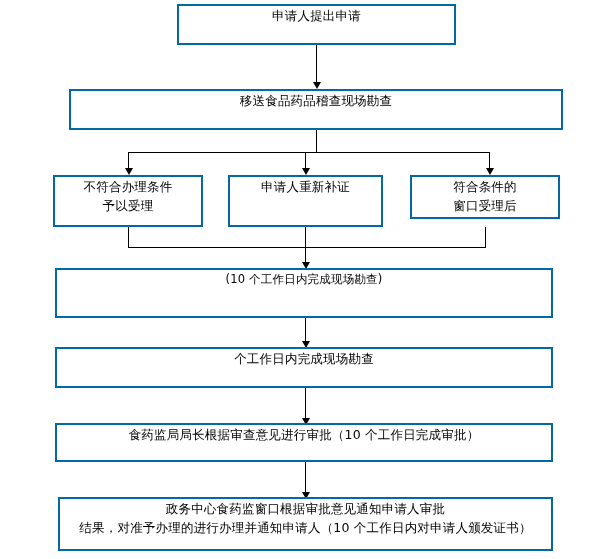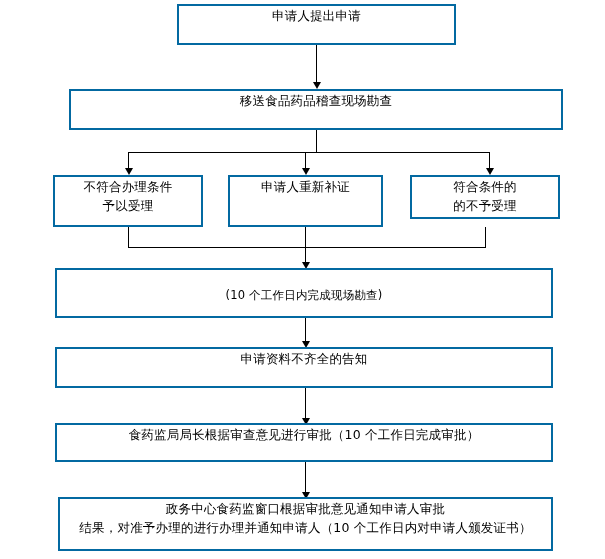--- a/index.html
+++ b/index.html
@@ -30,21 +30,20 @@
     font-size: 12.5px;
     line-height: 19px;
     letter-spacing: 0.2px;
   }
   .node .line {
     display: block;
     white-space: nowrap;
   }
   .node .sub {
     font-size: 11.5px;
-    margin-top: 16px;
   }
   .conn {
     position: absolute;
     background: #000000;
   }
   .vline {
     width: 1px;
   }
   .hline {
     height: 1px;
@@ -89,39 +88,39 @@
     <span class="line">不符合办理条件</span>
     <span class="line">予以受理</span>
   </div>
 
   <div class="node" style="left:228px; top:175px; width:155px; height:52px;">
     <span class="line">申请人重新补证</span>
   </div>
 
   <div class="node" style="left:410px; top:175px; width:150px; height:44px;">
     <span class="line">符合条件的</span>
-    <span class="line">的不予受理</span>
+    <span class="line">窗口受理后</span>
   </div>
 
   <div class="conn vline" style="left:128px; top:227px; width:1px; height:20px;"></div>
   <div class="conn vline" style="left:305px; top:227px; width:1px; height:20px;"></div>
   <div class="conn vline" style="left:485px; top:227px; width:1px; height:20px;"></div>
   <div class="conn hline" style="left:128px; top:247px; width:358px; height:1px;"></div>
   <div class="conn vline" style="left:305px; top:247px; width:1px; height:18px;"></div>
   <div class="arrow" style="left:302px; top:262px;"></div>
 
   <div class="node" style="left:55px; top:268px; width:498px; height:50px;">
     <span class="line sub">(10 个工作日内完成现场勘查)</span>
   </div>
 
   <div class="conn vline" style="left:305px; top:318px; width:1px; height:26px;"></div>
   <div class="arrow" style="left:302px; top:341px;"></div>
 
   <div class="node" style="left:55px; top:347px; width:498px; height:41px;">
-    <span class="line">申请资料不齐全的告知</span>
+    <span class="line">个工作日内完成现场勘查</span>
   </div>
 
   <div class="conn vline" style="left:305px; top:388px; width:1px; height:32px;"></div>
   <div class="arrow" style="left:302px; top:418px;"></div>
 
   <div class="node" style="left:55px; top:423px; width:498px; height:39px;">
     <span class="line">食药监局局长根据审查意见进行审批（10 个工作日完成审批）</span>
   </div>
 
   <div class="conn vline" style="left:305px; top:462px; width:1px; height:32px;"></div>

